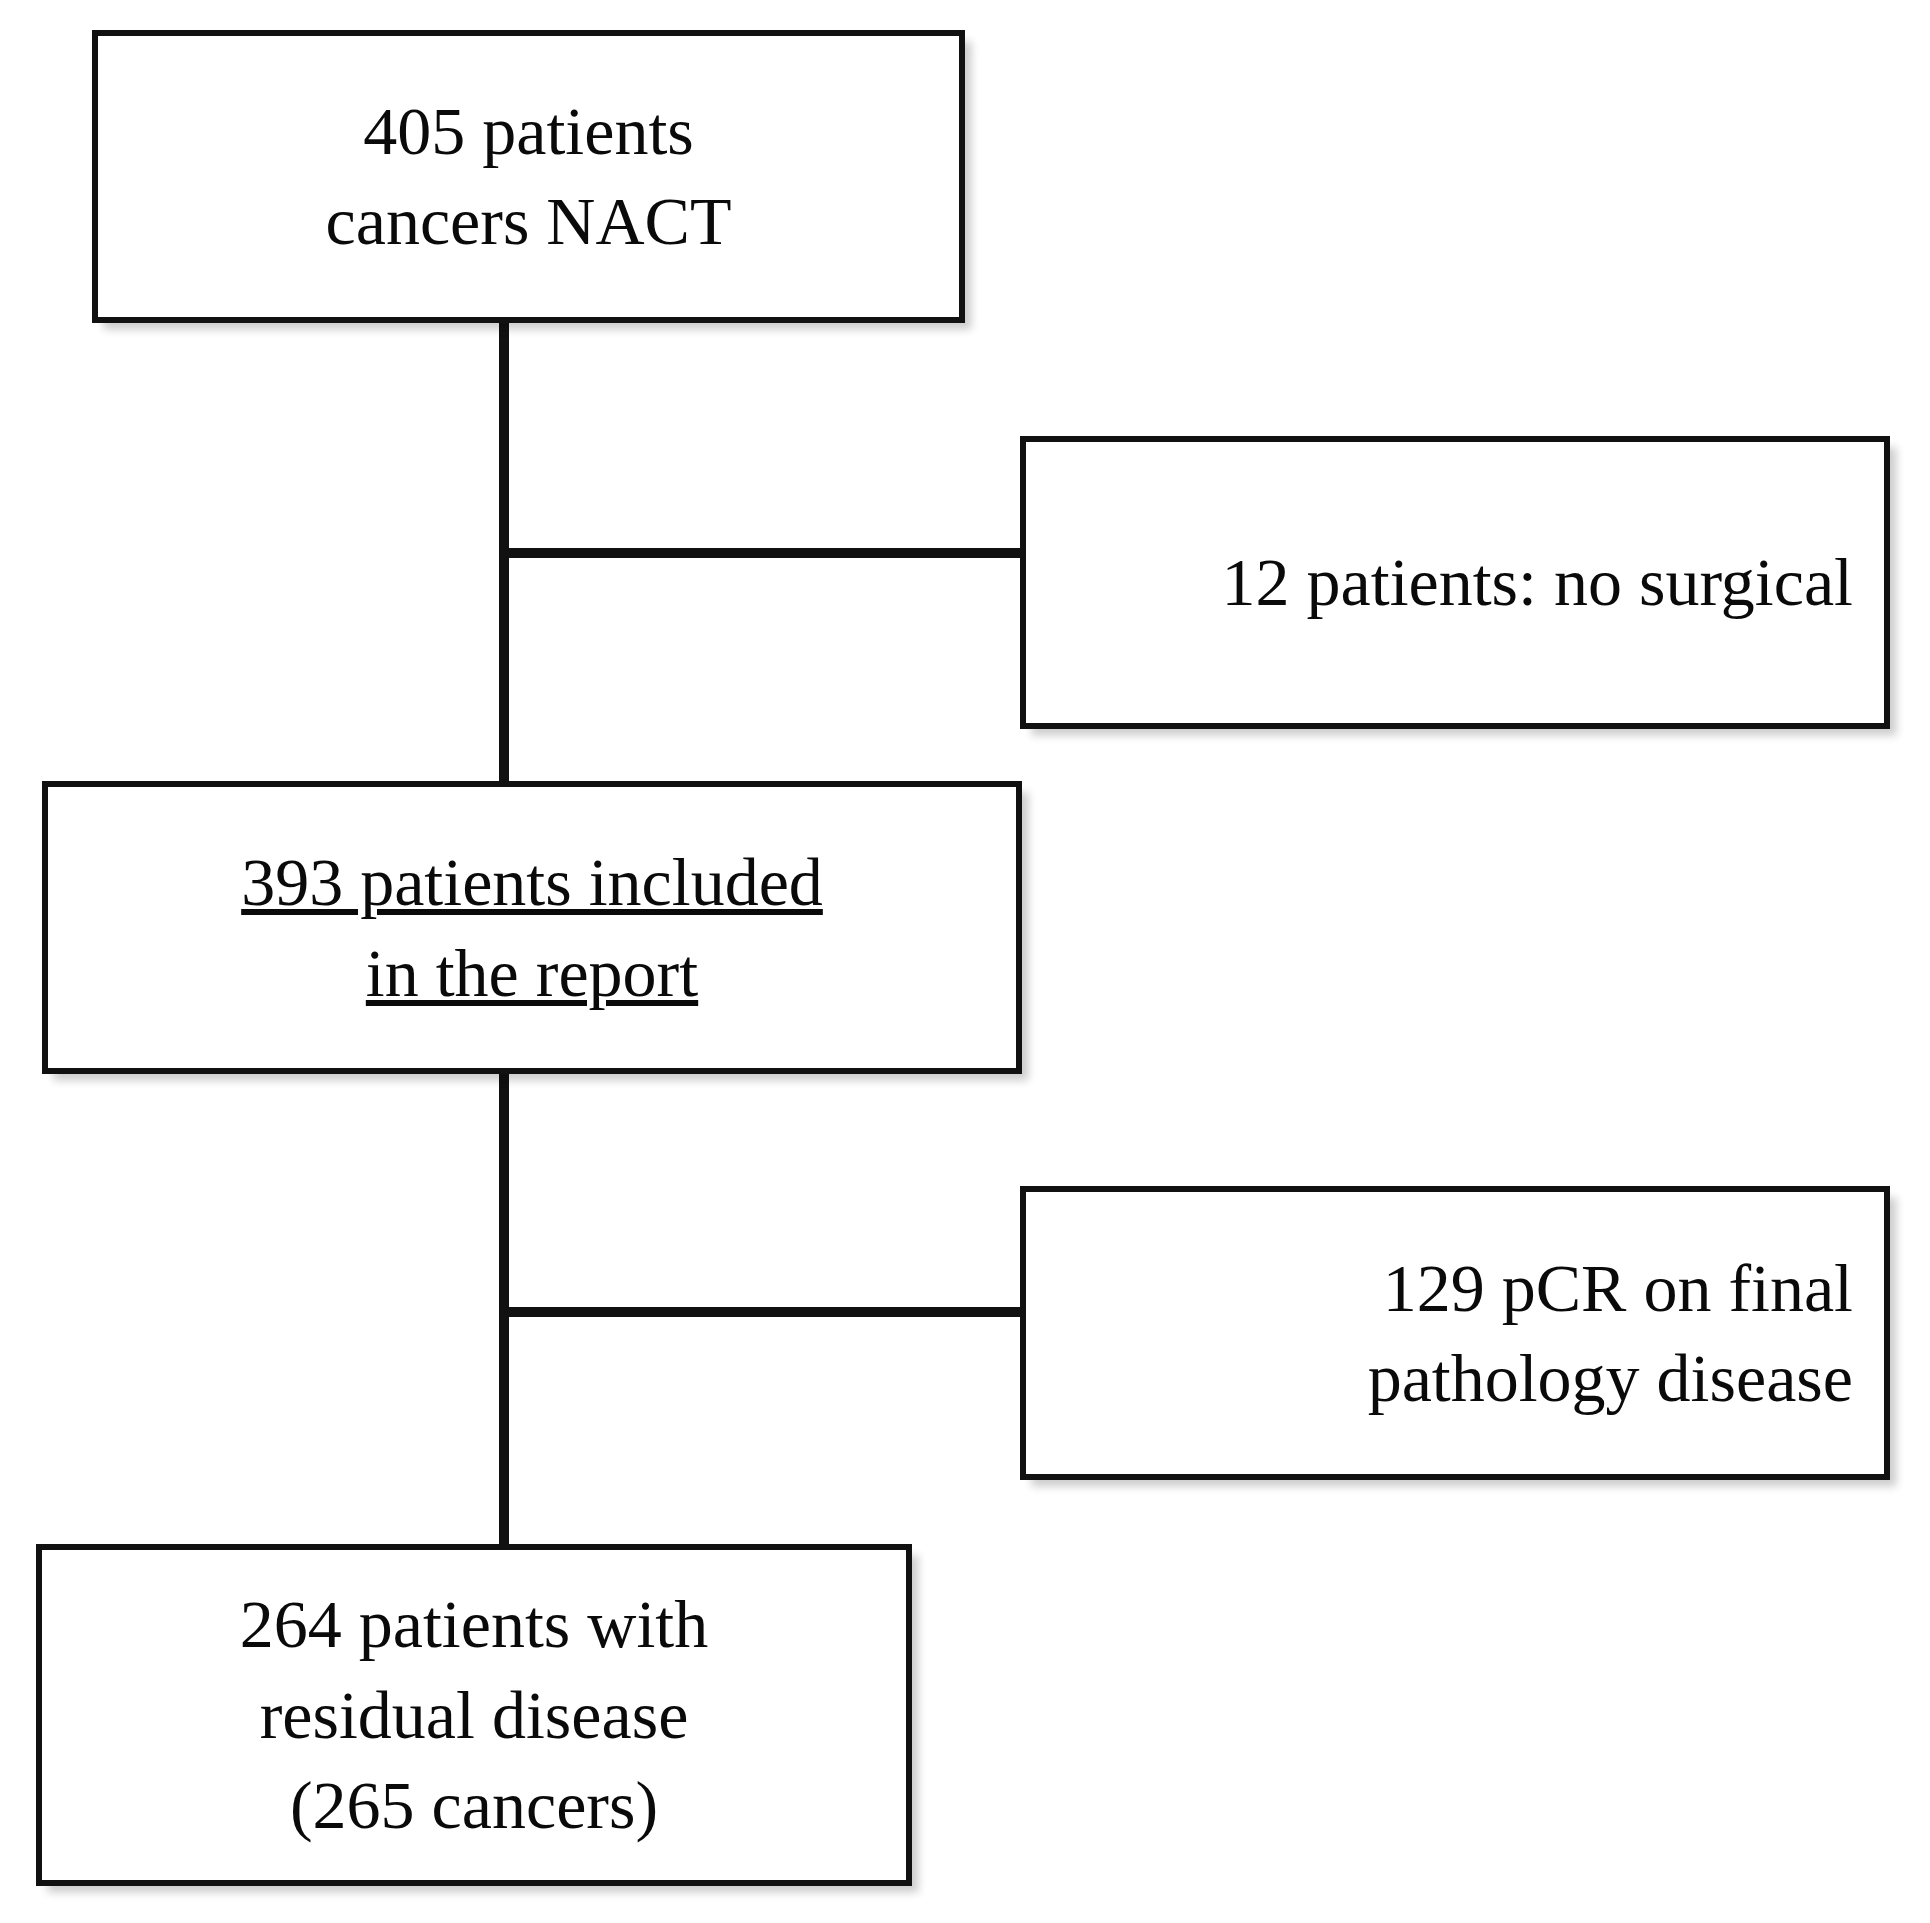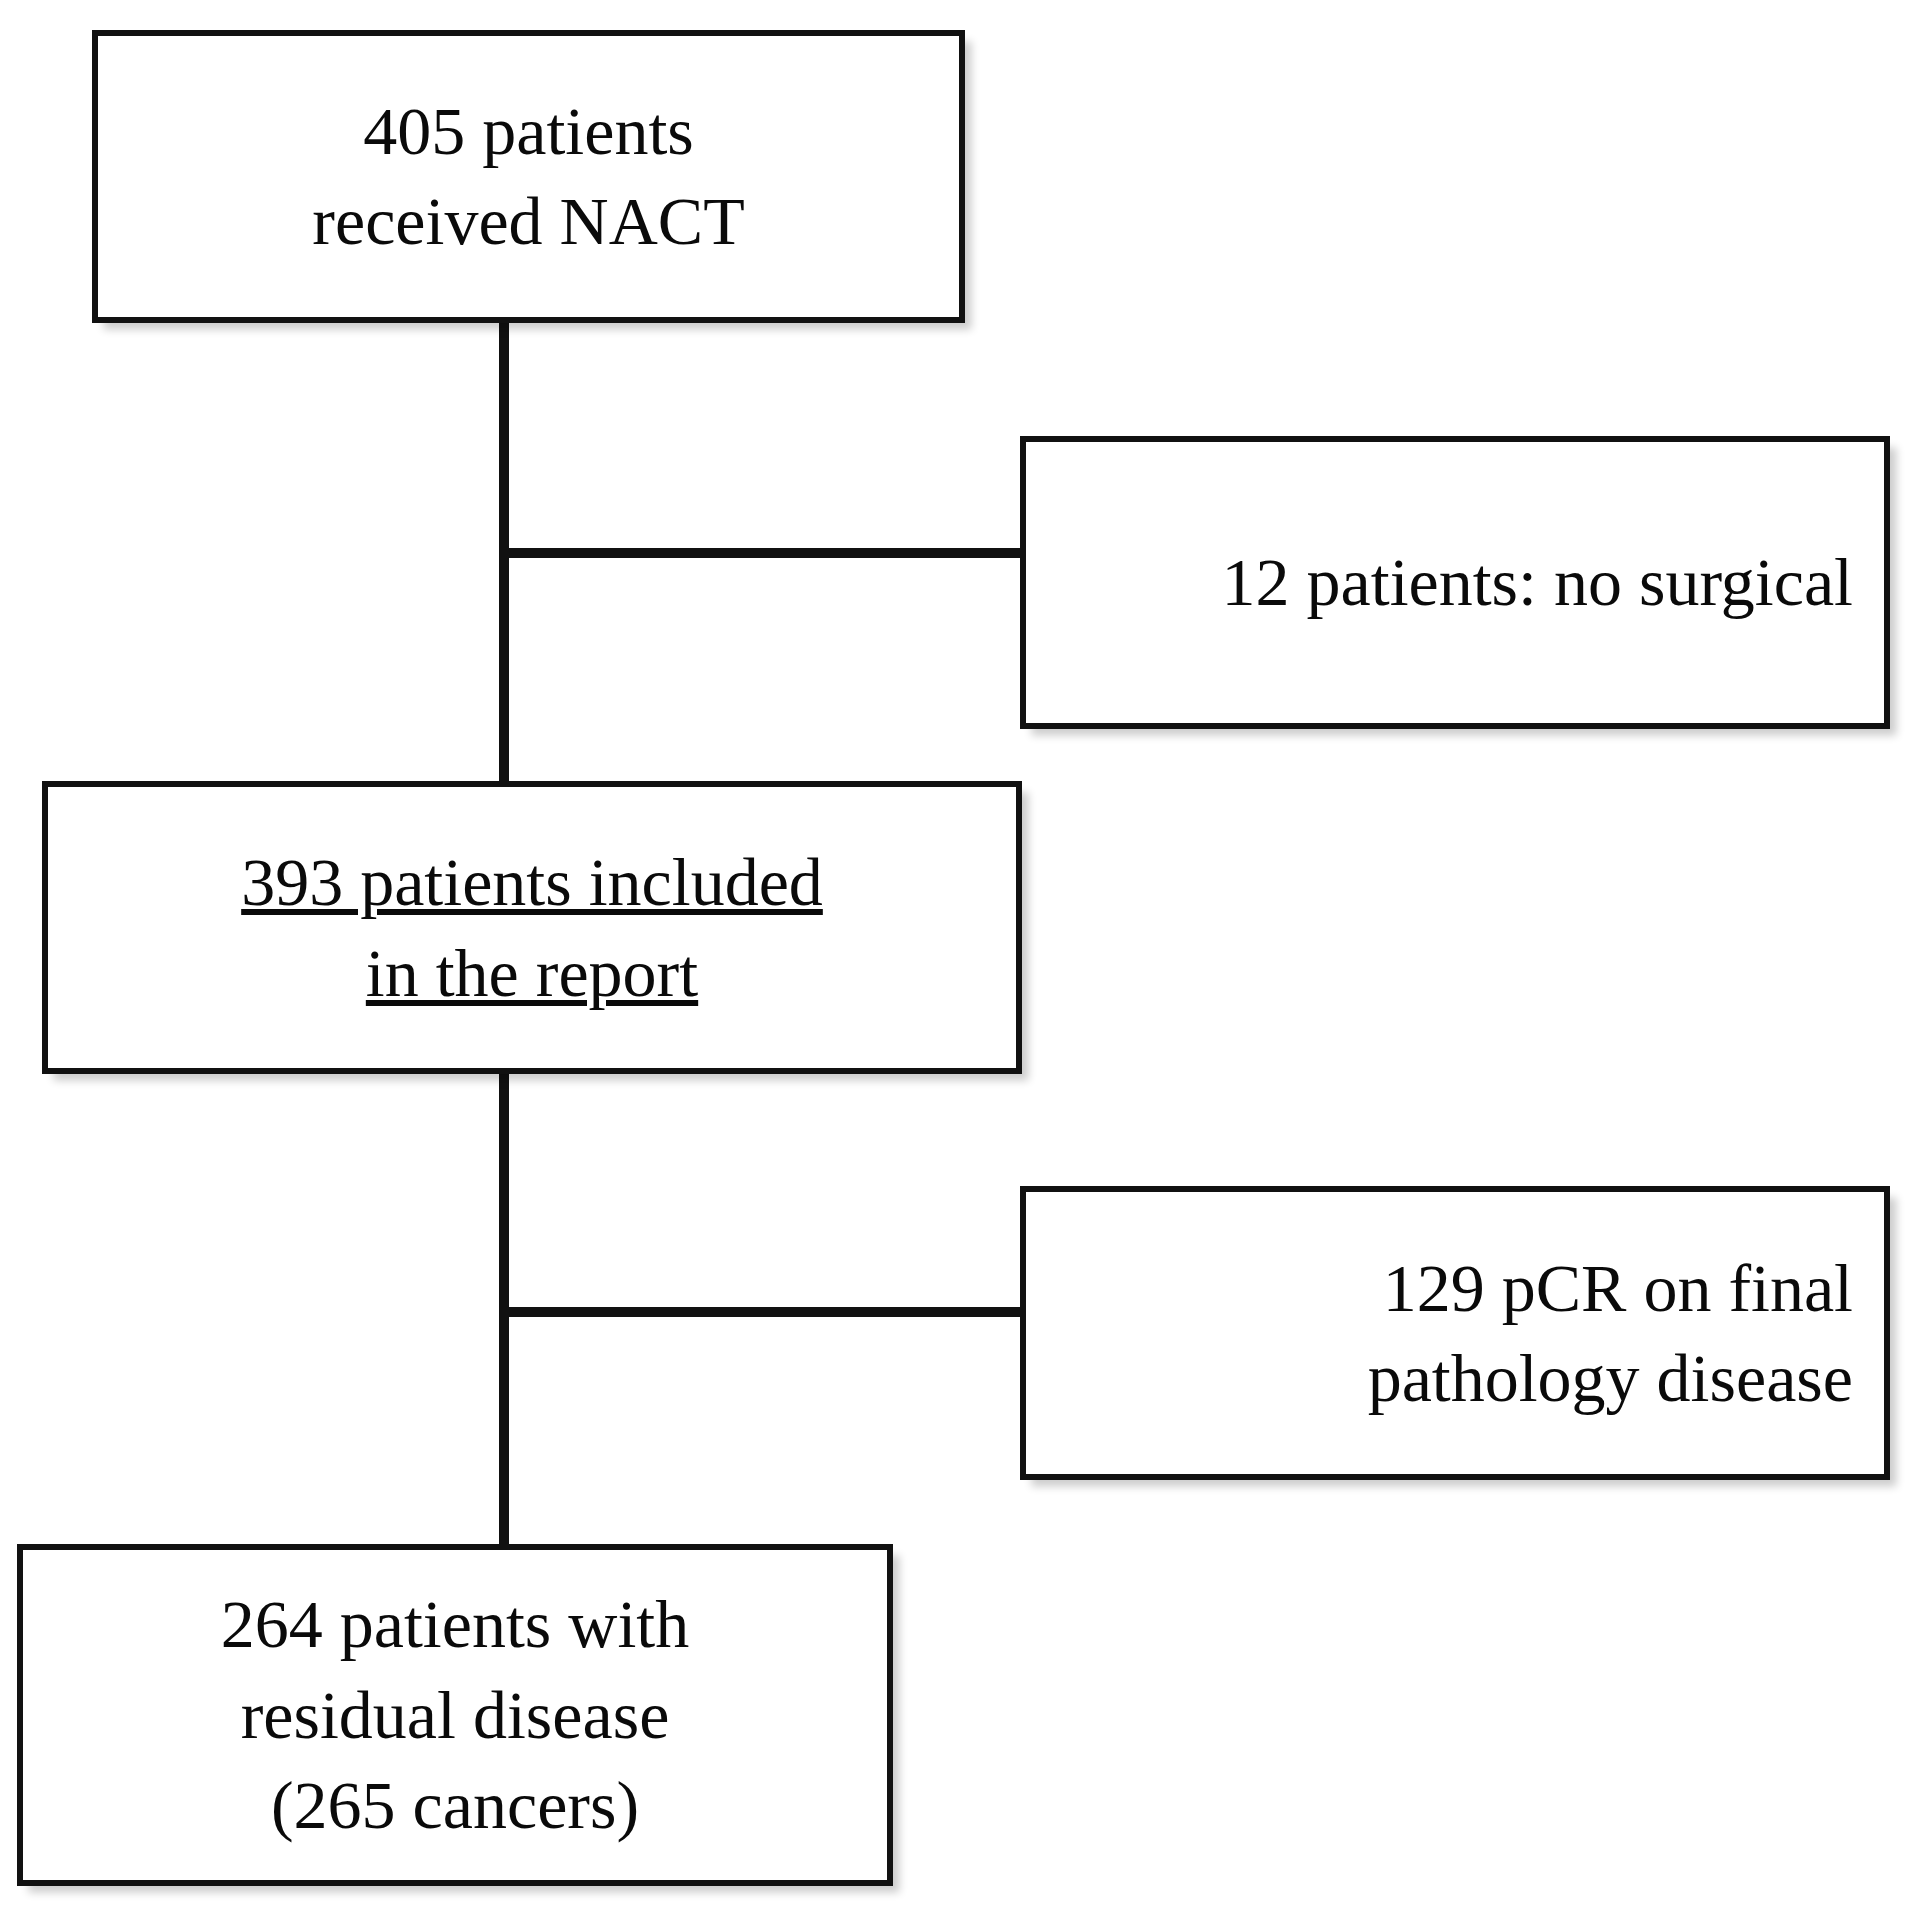--- a/index.html
+++ b/index.html
@@ -37,21 +37,21 @@
     text-align: center;
   }
   .align-center { align-items: center; text-align: center; }
   .align-right  { align-items: flex-end; text-align: right; padding-right: 31px; }
 
   
   #box-nact        { left: 92px;  top: 29.5px;   width: 873px;  height: 293px; }
   #box-no-specimen { left: 1020px; top: 436px;  width: 870px;  height: 293px; gap: 12px; }
   #box-included    { left: 42px;   top: 781px;  width: 980px;  height: 293px; text-decoration: underline; }
   #box-pcr         { left: 1020px; top: 1186px; width: 870px;  height: 294px; }
-  #box-residual    { left: 17px;   top: 1544px; width: 876px;  height: 342px; }
+  #box-residual    { left: 36px;   top: 1544px; width: 876px;  height: 342px; }
 
   
   .conn {
     position: absolute;
     background: #111111;
   }
   
   #trunk-1 { left: 499px; top: 321px;  width: 10px; height: 463px; }  
   #trunk-2 { left: 499px; top: 1071px; width: 10px; height: 477px; }  
   
@@ -63,21 +63,21 @@
 
 <div id="canvas">
 
   <div class="conn" id="trunk-1"></div>
   <div class="conn" id="branch-1"></div>
   <div class="conn" id="trunk-2"></div>
   <div class="conn" id="branch-2"></div>
 
   <div class="fc-box align-center" id="box-nact">
     <span class="line">405 patients</span>
-    <span class="line">received NACT</span>
+    <span class="line">cancers NACT</span>
   </div>
 
   <div class="fc-box align-right" id="box-no-specimen">
     <span class="line">12 patients: no surgical</span>
   </div>
 
   <div class="fc-box align-center" id="box-included">
     <span class="line">393 patients included</span>
     <span class="line">in the report</span>
   </div>

